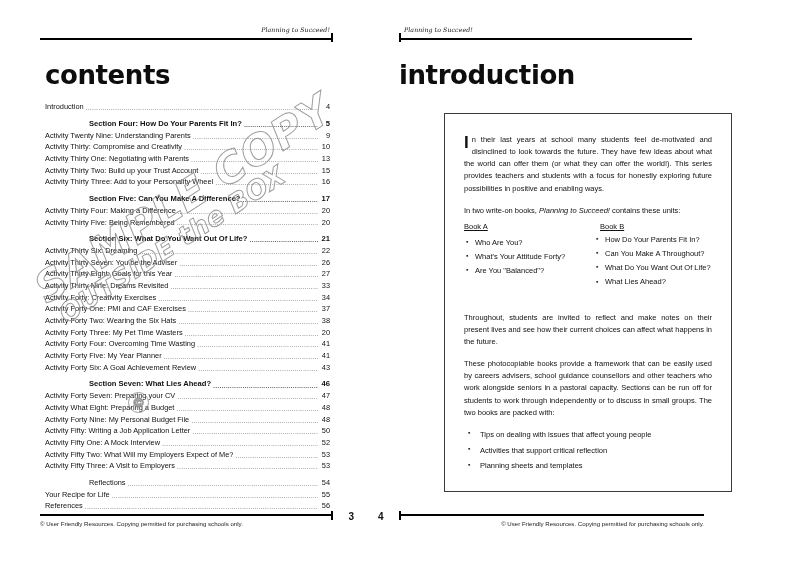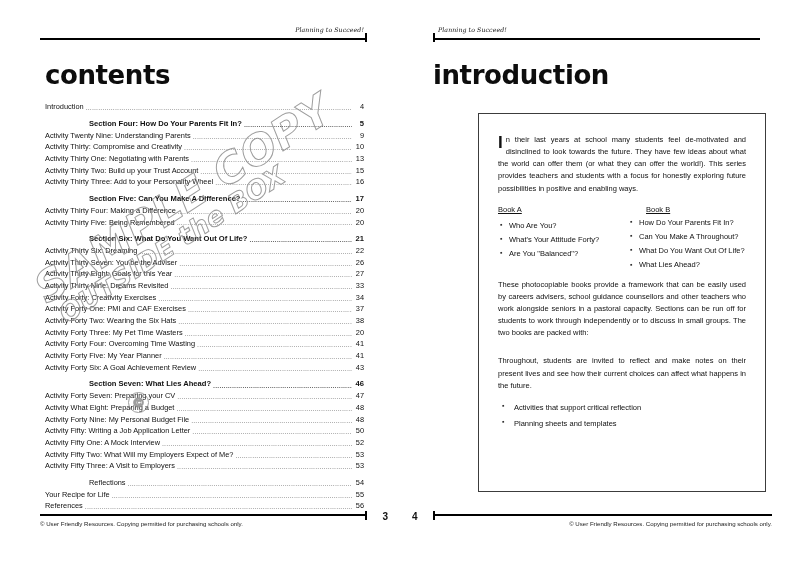--- a/index.html
+++ b/index.html
@@ -9,21 +9,21 @@
   }
   body {
     width: 800px;
     height: 562px;
     overflow: hidden;
     font-family: "Liberation Sans", sans-serif;
     color: #1a1a1a;
   }
   .spread {
     position: relative;
-    width: 800px;
+    width: 732px;
     height: 562px;
     display: flex;
   }
   .page {
     position: relative;
     width: 400px;
     height: 562px;
     box-sizing: border-box;
     overflow: hidden;
     background: #ffffff;
@@ -186,21 +186,21 @@
     min-height: 74px;
   }
   .book-col { width: 50%; box-sizing: border-box; }
   .book-col.b { padding-left: 6px; }
   .book-head {
     font-size: 7.5px;
     text-decoration: underline;
     margin-bottom: 7px;
     color: #111;
   }
-  .book-col.b .book-head { margin-bottom: 4px; margin-left: 18px; }
+  .book-col.b .book-head { margin-bottom: 4px; margin-left: 6px; }
   .book-list { list-style: none; margin: 0; padding: 0; }
   .book-list li {
     font-size: 7.5px;
     line-height: 1.42;
     color: #111;
     position: relative;
     padding-left: 11px;
     margin-bottom: 3.5px;
   }
   .book-list li .bullet {
@@ -523,20 +523,21 @@
 
     <div class="page-title-wrap">
       <span class="page-title">introduction</span>
       <div class="title-rule"></div>
     </div>
 
     <div class="intro-box">
 
       <p class="intro-p"><span class="dropcap">I</span><span>n their last years at school many students feel de-motivated and disinclined to look towards the future. They have few ideas about what the world can offer them (or what they can offer the world!). This series provides teachers and students with a focus for honestly exploring future possibilities in positive and enabling ways.</span></p>
 
+      <p class="units-line"><span>In two write-on books, </span><em>Planning to Succeed!</em><span> contains these units:</span></p>
 
       <div class="books">
         <div class="book-col a">
           <div class="book-head">Book A</div>
           <ul class="book-list" id="book-a-list">
               <li><span class="bullet">▪</span><span>Who Are You?</span></li>
               <li><span class="bullet">▪</span><span>What's Your Attitude Forty?</span></li>
               <li><span class="bullet">▪</span><span>Are You "Balanced"?</span></li>
             </ul>
         </div>
@@ -544,25 +545,26 @@
           <div class="book-head">Book B</div>
           <ul class="book-list" id="book-b-list">
               <li><span class="bullet">▪</span><span>How Do Your Parents Fit In?</span></li>
               <li><span class="bullet">▪</span><span>Can You Make A Throughout?</span></li>
               <li><span class="bullet">▪</span><span>What Do You Want Out Of Life?</span></li>
               <li><span class="bullet">▪</span><span>What Lies Ahead?</span></li>
             </ul>
         </div>
       </div>
 
+      <p class="intro-p" style="margin-top:16px;">Throughout, students are invited to reflect and make notes on their present lives and see how their current choices can affect what happens in the future.</p>
+
       <p class="intro-p">These photocopiable books provide a framework that can be easily used by careers advisers, school guidance counsellors and other teachers who work alongside seniors in a pastoral capacity. Sections can be run off for students to work through independently or to discuss in small groups. The two books are packed with:</p>
 
-      <p class="intro-p" style="margin-top:16px;">Throughout, students are invited to reflect and make notes on their present lives and see how their current choices can affect what happens in the future.</p>
-
       <ul class="feature-list" id="feature-list">
+          <li><span class="bullet">▪</span><span>Tips on dealing with issues that affect young people</span></li>
           <li><span class="bullet">▪</span><span>Activities that support critical reflection</span></li>
           <li><span class="bullet">▪</span><span>Planning sheets and templates</span></li>
         </ul>
     </div>
 
     <div class="runfoot">
       <div class="runfoot-rule"></div>
       <div class="runfoot-tick"></div>
       <div class="runfoot-copy">© User Friendly Resources. Copying permitted for purchasing schools only.</div>
       <div class="runfoot-num">4</div>

